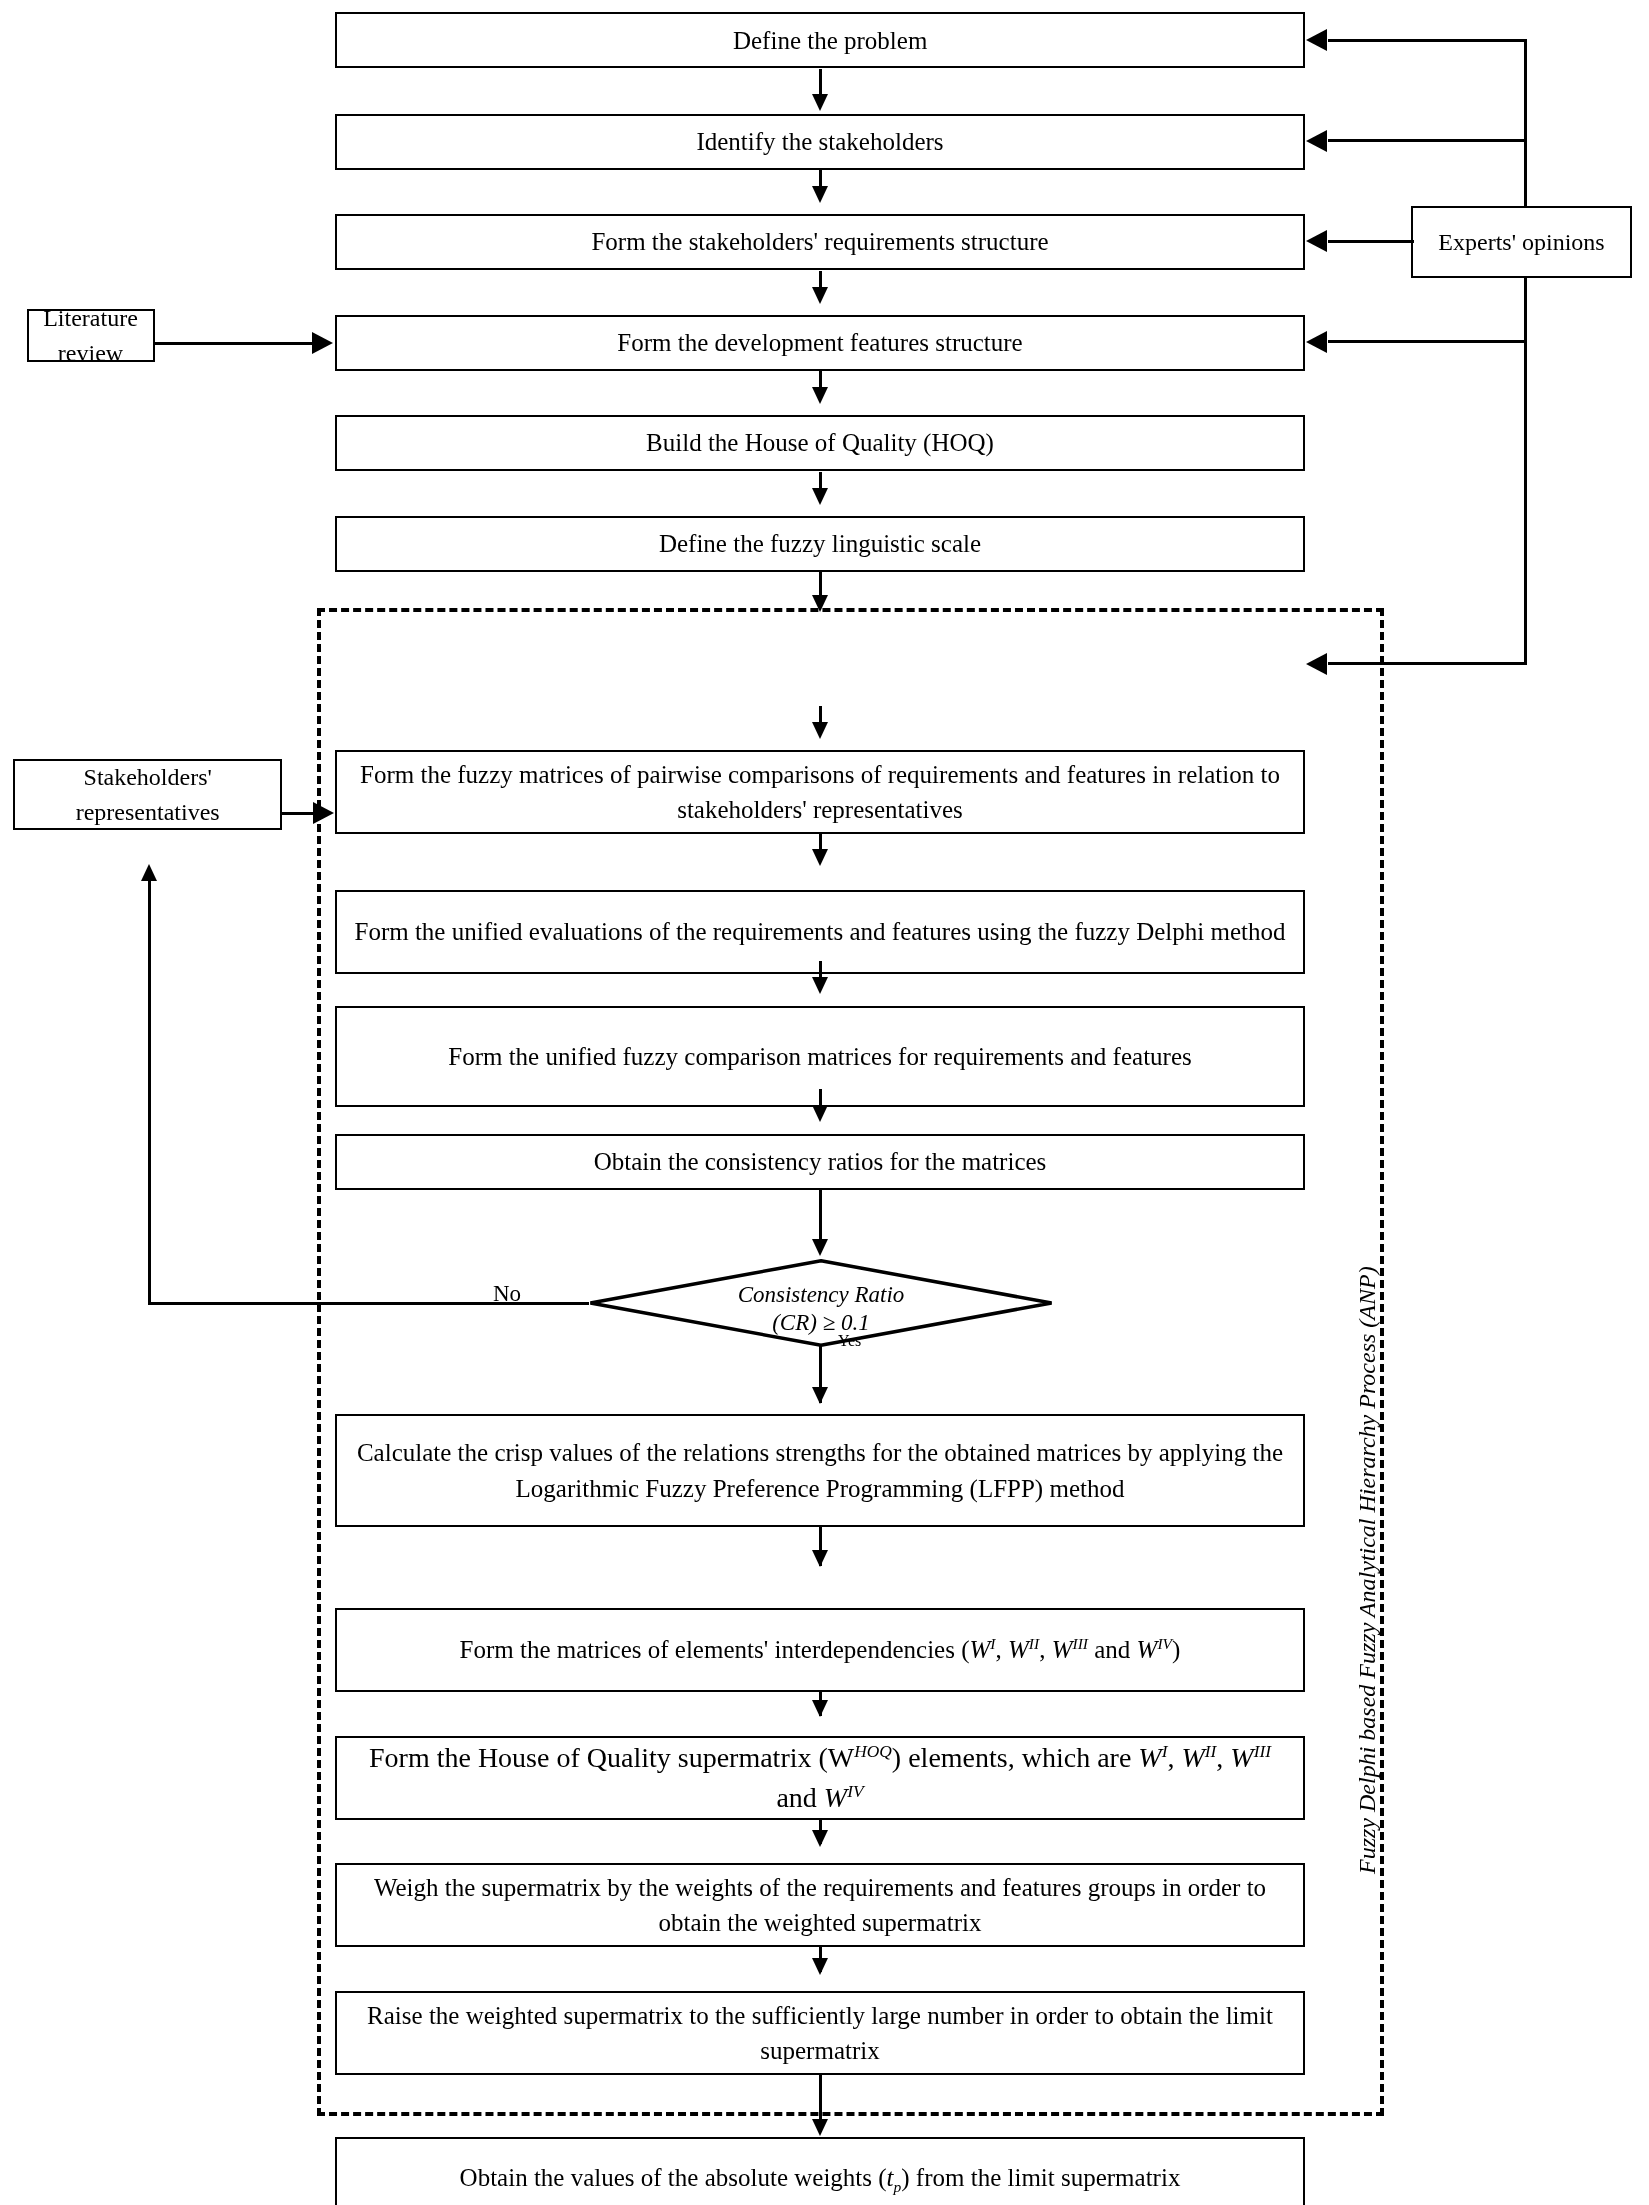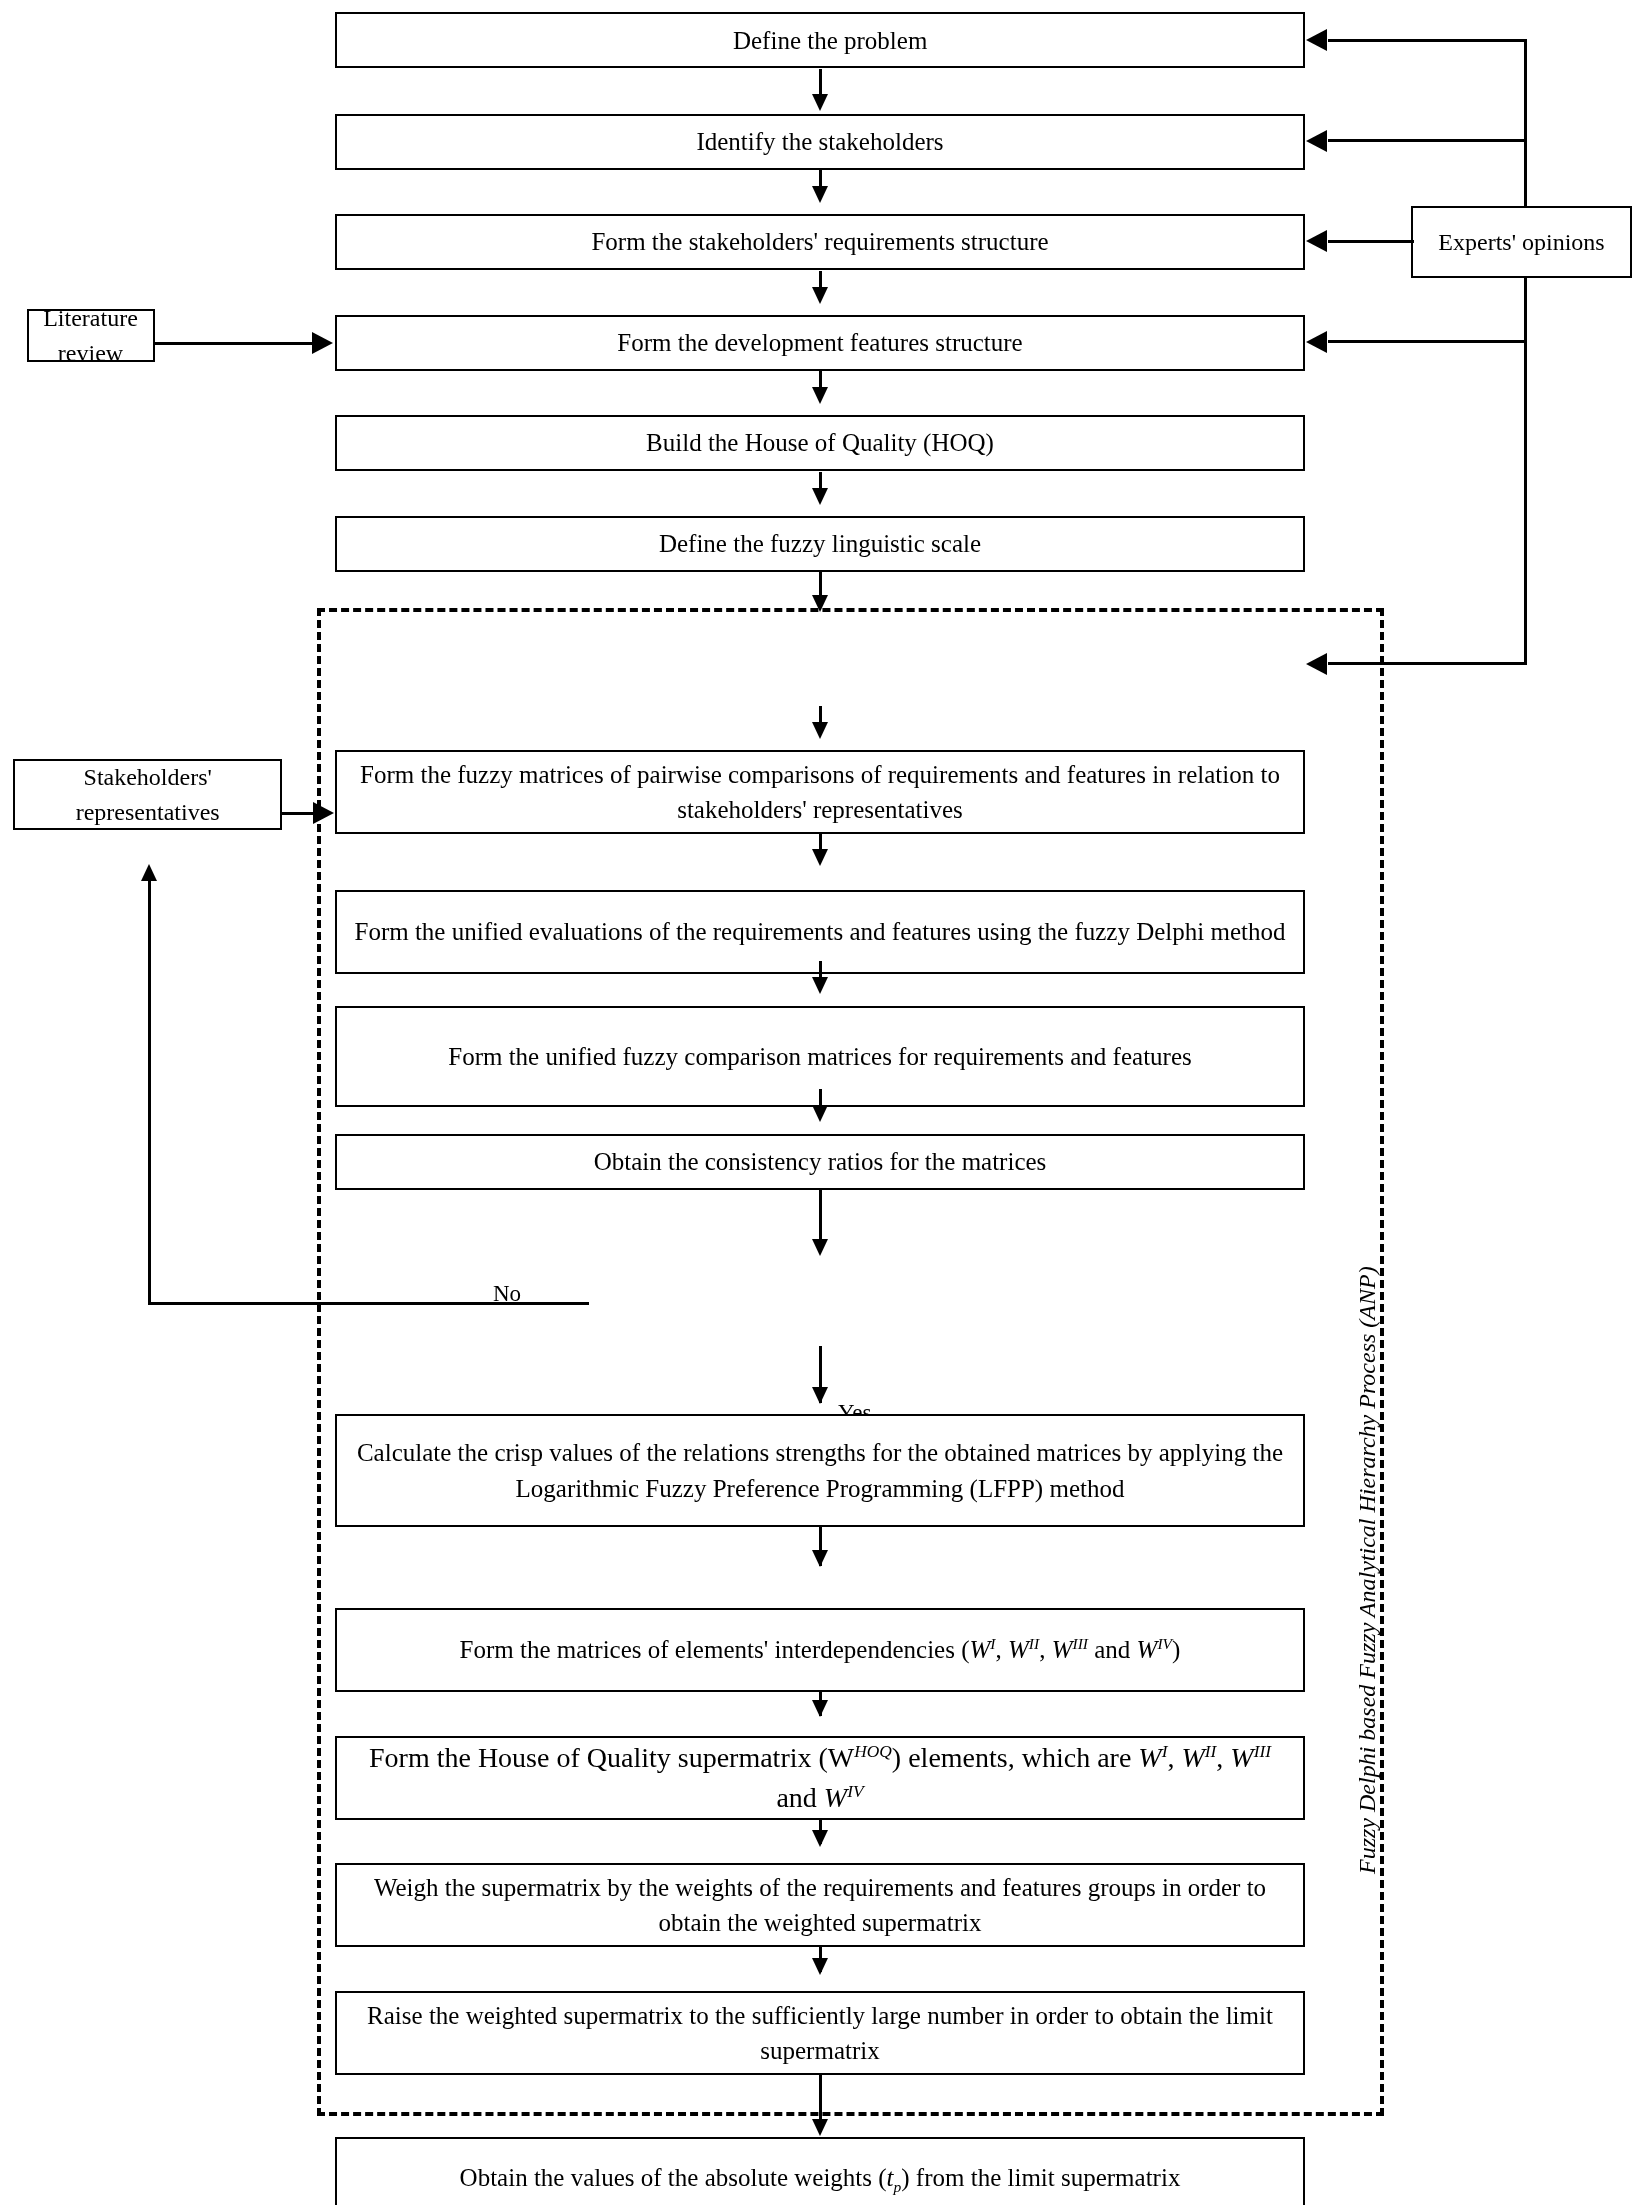--- a/index.html
+++ b/index.html
@@ -149,24 +149,31 @@
   </div>
   <div class="edge vline" style="left:819px;top:1089px;width:3.1px;height:21px;"></div>
   <div class="arrow-down" style="left:812px;top:1105px;"></div>
 
   <div class="node" style="left:335px;top:1134px;width:970px;height:56px;font-size:25px;">
     <span class="txt">Obtain the consistency ratios for the matrices</span>
   </div>
   <div class="edge vline" style="left:819px;top:1190px;width:3.1px;height:57px;"></div>
   <div class="arrow-down" style="left:812px;top:1239px;"></div>
 
+  <div class="diamond-wrap" style="left:587px;top:1259px;width:468px;height:88px;">
+    <svg width="468" height="88" viewBox="0 0 1060 200">
+      <polygon points="530,4 1054,100 530,196 6,100" fill="#ffffff" stroke="#000000" stroke-width="8"></polygon>
+    </svg>
+    <div class="diamond-label" style="top:18.5px;font-size:23px;">Consistency Ratio</div>
+    <div class="diamond-label" style="top:47px;font-size:23px;">(CR) ≥ 0.1</div>
+  </div>
 
   <div class="edge vline" style="left:819px;top:1346px;width:3.1px;height:57px;"></div>
   <div class="arrow-down" style="left:812px;top:1387px;"></div>
-  <div class="edge-label" style="left:838px;top:1400px;font-size:23px;">Yes</div>
+  <div class="edge-label" style="left:838px;top:1332px;font-size:16px;">Yes</div>
 
   <div class="edge-label" style="left:493px;top:1281px;font-size:23px;">No</div>
   <div class="edge hline" style="left:148px;top:1302px;width:441px;height:3.1px;"></div>
   <div class="edge vline" style="left:148px;top:878px;width:3.1px;height:427px;"></div>
   <div class="arrow-up" style="left:141px;top:864px;"></div>
 
   <div class="node" style="left:335px;top:1414px;width:970px;height:113px;font-size:25px;">
     <span class="txt">Calculate the crisp values of the relations strengths for the obtained matrices by applying the Logarithmic Fuzzy Preference Programming (LFPP) method</span>
   </div>
   <div class="edge vline" style="left:819px;top:1526px;width:3.1px;height:40px;"></div>

